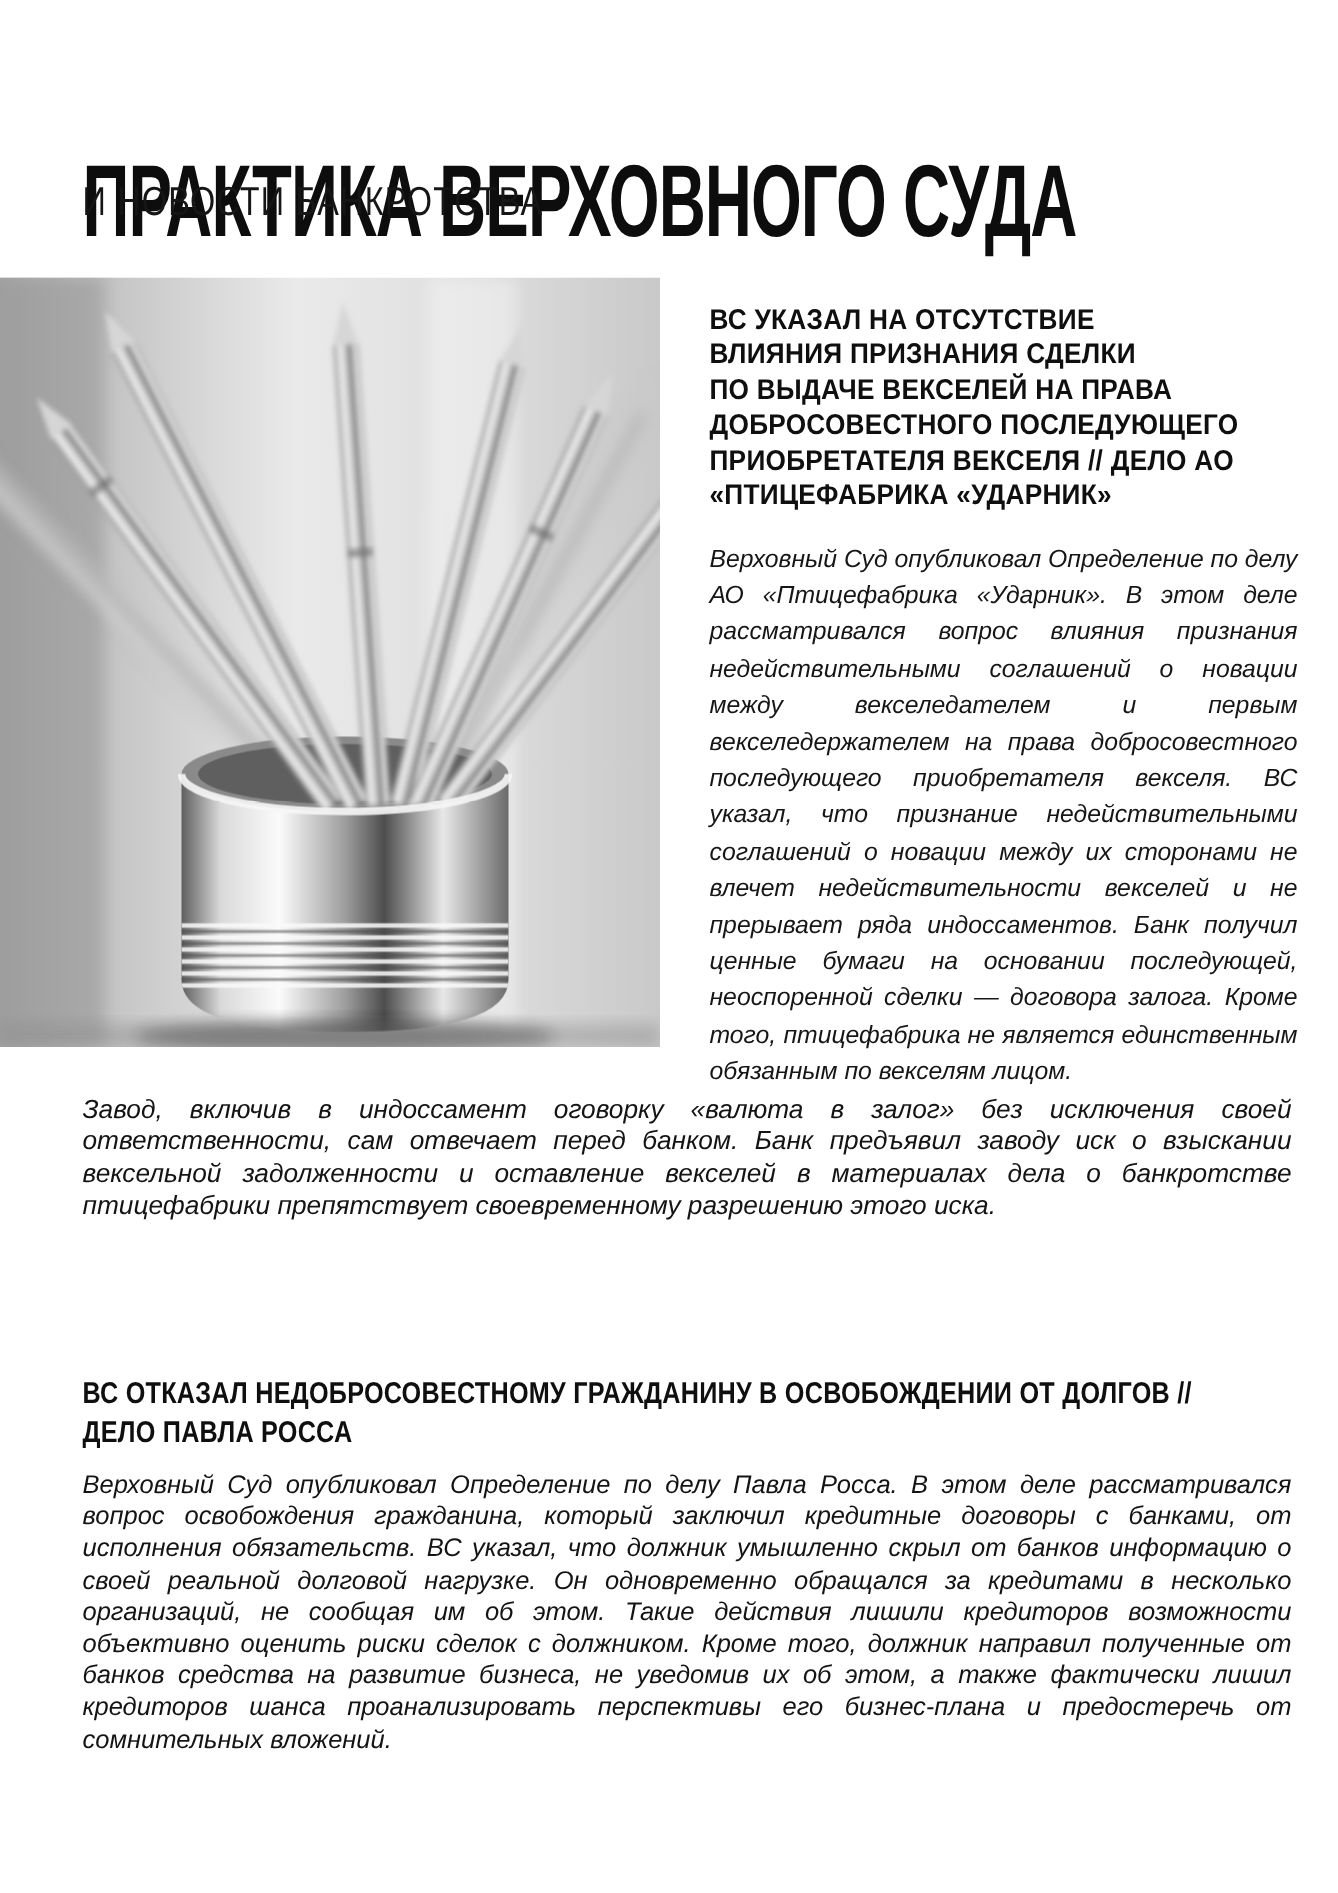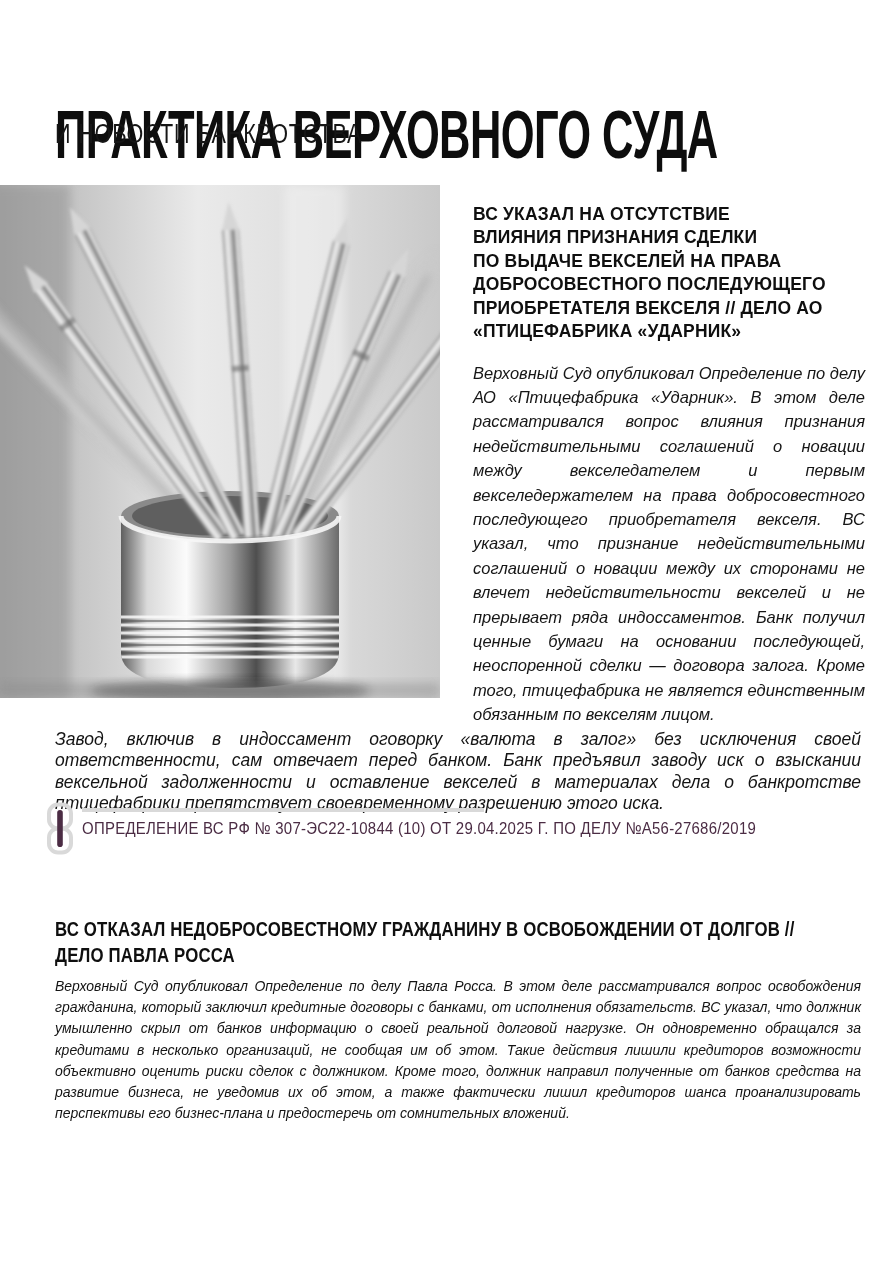--- a/index.html
+++ b/index.html
@@ -49,21 +49,21 @@
     transform:scaleX(0.88);transform-origin:left top;
   }
   .art2-heading{
     position:absolute;left:55px;top:899px;width:960px;
     font-size:20px;font-weight:700;line-height:26px;color:#0f0f0f;
     white-space:pre-line;letter-spacing:0.2px;
     transform:scaleX(0.84);transform-origin:left top;
   }
   .art2-body{
     position:absolute;left:55px;top:962px;width:806px;
-    font-style:italic;font-size:14px;line-height:21.2px;
+    font-style:italic;font-size:17px;line-height:21.2px;
     text-align:justify;hyphens:auto;color:#141414;
   }
 </style>
 </head>
 <body>
 
 <div class="page">
 
   <h1 class="page-title">ПРАКТИКА ВЕРХОВНОГО СУДА</h1>
   <div class="page-subtitle">И НОВОСТИ БАНКРОТСТВА</div>
@@ -182,30 +182,19 @@
 
   <h2 class="art1-heading">ВС УКАЗАЛ НА ОТСУТСТВИЕ
 ВЛИЯНИЯ ПРИЗНАНИЯ СДЕЛКИ
 ПО ВЫДАЧЕ ВЕКСЕЛЕЙ НА ПРАВА
 ДОБРОСОВЕСТНОГО ПОСЛЕДУЮЩЕГО
 ПРИОБРЕТАТЕЛЯ ВЕКСЕЛЯ // ДЕЛО АО
 «ПТИЦЕФАБРИКА «УДАРНИК»</h2>
   <p class="art1-body">Верховный Суд опубликовал Определение по делу АО «Птицефабрика «Ударник». В этом деле рассматривался вопрос влияния признания недействительными соглашений о новации между векселедателем и первым векселедержателем на права добросовестного последующего приобретателя векселя. ВС указал, что признание недействительными соглашений о новации между их сторонами не влечет недействительности векселей и не прерывает ряда индоссаментов. Банк получил ценные бумаги на основании последующей, неоспоренной сделки — договора залога. Кроме того, птицефабрика не является единственным обязанным по векселям лицом.</p>
   <p class="lead">Завод, включив в индоссамент оговорку «валюта в залог» без исключения своей ответственности, сам отвечает перед банком. Банк предъявил заводу иск о взыскании вексельной задолженности и оставление векселей в материалах дела о банкротстве птицефабрики препятствует своевременному разрешению этого иска.</p>
 
-  <div class="citation citation-1">
-    <span class="cit-icon">
-      <svg viewBox="0 0 30 53" width="30" height="53">
-        <rect x="4" y="2.5" width="22" height="24" rx="9" fill="none" stroke="#d9d9d9" stroke-width="4"></rect>
-        <rect x="4" y="26.5" width="22" height="24" rx="9" fill="none" stroke="#d9d9d9" stroke-width="4"></rect>
-        <rect x="12.2" y="8" width="5.6" height="37" rx="2.8" fill="#4b2c44"></rect>
-      </svg>
-    </span>
-    <span class="cit-rule"></span>
-    <span class="cit-text">ОПРЕДЕЛЕНИЕ ВС РФ № 307-ЭС22-10844 (10) ОТ 29.04.2025 Г. ПО ДЕЛУ №А56-27686/2019</span>
-  </div>
 
   <h2 class="art2-heading">ВС ОТКАЗАЛ НЕДОБРОСОВЕСТНОМУ ГРАЖДАНИНУ В ОСВОБОЖДЕНИИ ОТ ДОЛГОВ //
 ДЕЛО ПАВЛА РОССА</h2>
   <p class="art2-body">Верховный Суд опубликовал Определение по делу Павла Росса. В этом деле рассматривался вопрос освобождения гражданина, который заключил кредитные договоры с банками, от исполнения обязательств. ВС указал, что должник умышленно скрыл от банков информацию о своей реальной долговой нагрузке. Он одновременно обращался за кредитами в несколько организаций, не сообщая им об этом. Такие действия лишили кредиторов возможности объективно оценить риски сделок с должником. Кроме того, должник направил полученные от банков средства на развитие бизнеса, не уведомив их об этом, а также фактически лишил кредиторов шанса проанализировать перспективы его бизнес-плана и предостеречь от сомнительных вложений.</p>
 
 
 </div>
 
 </body></html>

